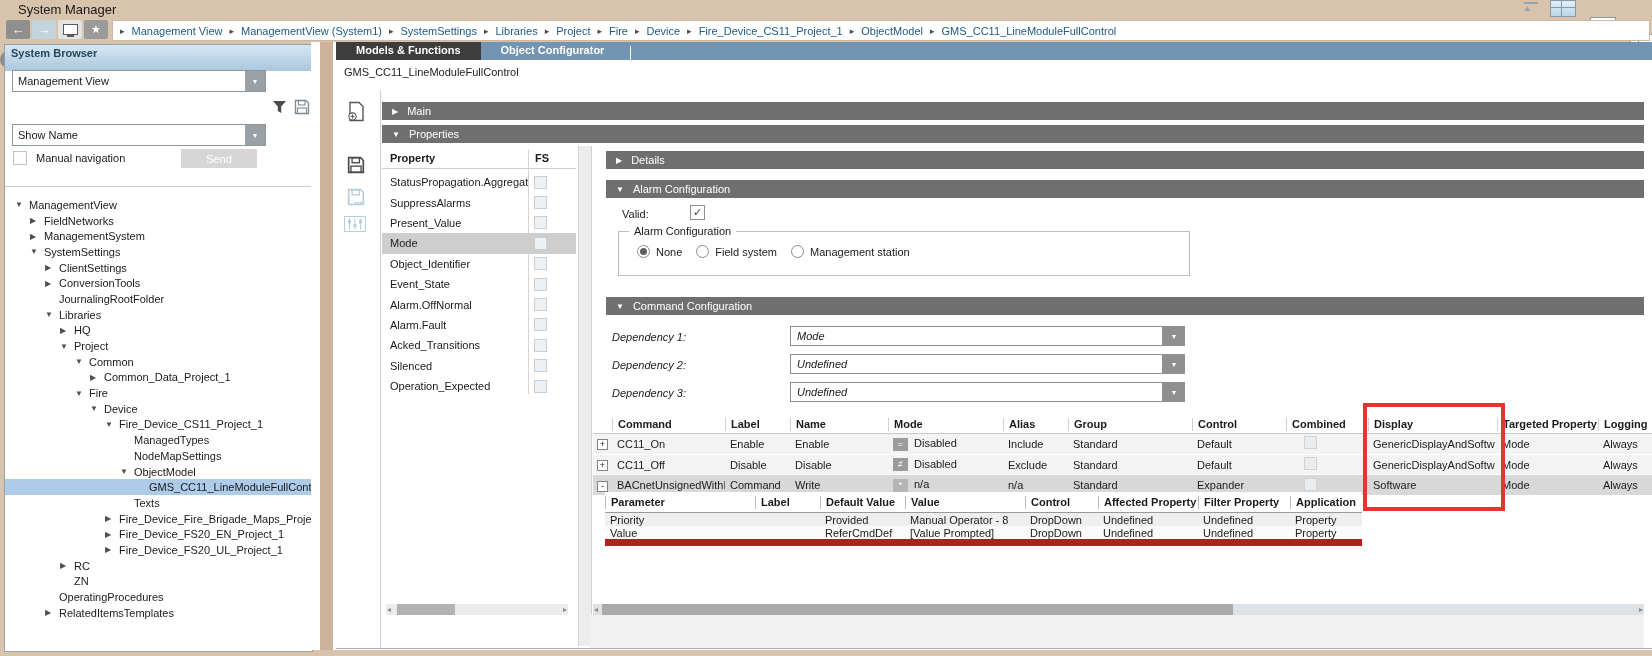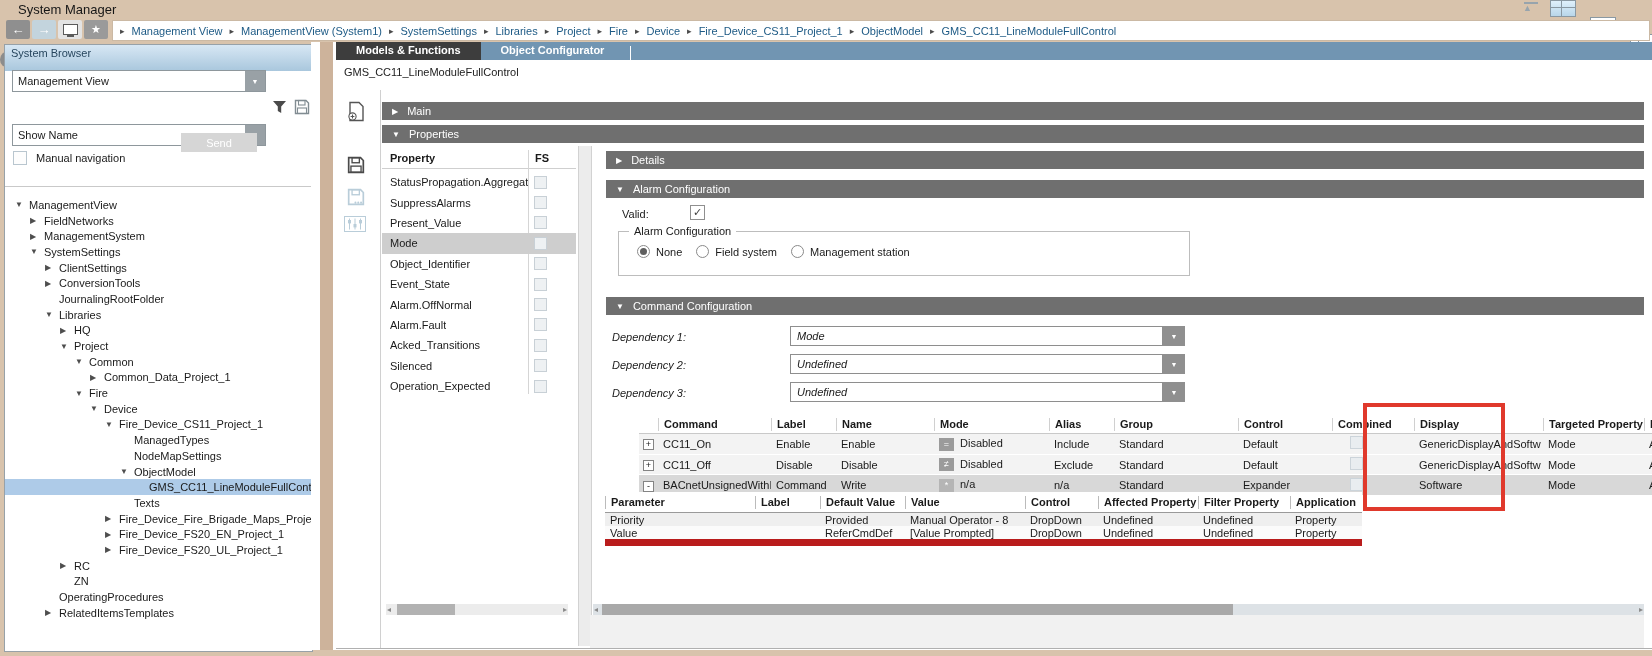--- a/index.html
+++ b/index.html
@@ -32,35 +32,35 @@
   .mon{width:13px;height:9px;border:1px solid #5a5a5a;background:#fff;position:relative;}
   .mon::after{content:"";position:absolute;left:3px;right:3px;bottom:-3px;height:2px;background:#5a5a5a;}
   .crumbbar{position:absolute;left:112px;top:20px;width:1536px;height:19px;background:#fff;
     border:1px solid #cbb9a4;display:flex;align-items:center;overflow:hidden;}
   .bc{display:flex;align-items:center;white-space:nowrap;}
   .bcsep{color:#4a4a4a;font-size:9px;margin:0 7px;}
   .bclabel{color:var(--breadcrumb_text,#1d5a85);}
 
   
   .sb{position:absolute;left:4px;top:44px;width:307px;height:606px;background:#fff;border:1px solid #97a1a8;}
-  .sb-header{height:16px;background:linear-gradient(#d7e7f4,#a9c7dd);color:#27465e;font-weight:normal;
+  .sb-header{height:16px;background:linear-gradient(#d7e7f4,#a9c7dd);color:#27465e;font-weight:bold;
     padding:2px 0 8px 6px;}
   .ddl{position:absolute;height:20px;background:#fff;border:1px solid #8e979c;display:flex;align-items:center;}
   .ddl .val{flex:1;padding-left:5px;white-space:nowrap;overflow:hidden;}
   .ddbtn{width:20px;align-self:stretch;background:#99a1a6;color:#fff;display:flex;align-items:center;
     justify-content:center;font-size:7px;}
   .dd1{left:7px;top:25px;width:252px;}
   .searchrow{left:7px;top:52px;width:252px;}
   .searchrow .val{font-style:italic;color:#9aa0a4;}
   .dd2{left:7px;top:79px;width:252px;}
   .sideicon{position:absolute;}
   .chk{width:12px;height:12px;background:#fdfdfd;border:1px solid #b9c6cf;display:inline-block;}
   .mn-row{position:absolute;left:8px;top:106px;display:flex;align-items:center;}
   .mn-row .lab{margin-left:9px;}
-  .sendbtn{position:absolute;left:176px;top:88px;width:76px;height:19px;background:#d6d6d6;color:#fff;
+  .sendbtn{position:absolute;left:176px;top:104px;width:76px;height:19px;background:#d6d6d6;color:#fff;
     display:flex;align-items:center;justify-content:center;}
   .sbsep{position:absolute;left:0;right:0;top:141px;border-top:1px solid #c9c9c9;}
   .tree{position:absolute;left:0;top:152px;right:0;bottom:1px;overflow:hidden;}
   .tnode{height:15.7px;display:flex;align-items:center;white-space:nowrap;
     padding-left:calc(10px + var(--lvl,0)*15px);}
   .tnode .arrow{width:14px;flex:none;font-size:8px;color:#4e4e4e;}
   .tnode.selected{background:var(--selection_blue,#aecbe8);}
 
   
   .gapA{position:absolute;left:311px;top:42px;width:9px;height:608px;background:#fff;}
@@ -127,21 +127,21 @@
   .dep{height:28px;position:relative;}
   .dep .dlab{position:absolute;left:0;top:5px;}
   .dep .dbox{position:absolute;left:178px;top:0;width:373px;height:20px;border:1px solid #8e8e8e;
     background:#fff;display:flex;align-items:center;padding-left:6px;box-sizing:border-box;}
   .dep .dbtn{position:absolute;left:551px;top:0;width:22px;height:20px;background:#8f8f8f;color:#fff;
     display:flex;align-items:center;justify-content:center;font-size:7px;}
 
   
   .ctable{position:absolute;left:593px;top:415px;width:1059px;}
   .trow{display:grid;grid-template-columns:19px 113px 65px 98px 115px 65px 124px 94px 82px 129px 101px 54px;
-    align-items:center;margin-left:46px;}
+    align-items:center;}
   .trow.head{height:18px;font-weight:bold;border-bottom:1px solid #c9c9c9;background:#fff;}
   .hcell{padding-left:5px;white-space:nowrap;overflow:hidden;border-left:1px solid #d0d0d0;height:13px;line-height:13px;}
   .hcell.first{border-left:none;}
   .trow.body{height:19.7px;background:#f3f3f3;border-bottom:1px solid #fff;}
   .trow.body.selected{background:var(--selected_row_gray,#d8d8d8);}
   .cell{padding-left:5px;white-space:nowrap;overflow:hidden;}
   .expbox{display:inline-block;width:9px;height:9px;border:1px solid #848484;background:#fff;
     font-size:9px;line-height:8px;text-align:center;margin-left:4px;}
   .mode-badge{display:inline-block;width:15px;height:13px;background:#9b9b9b;color:#fff;text-align:center;
     font-size:9px;line-height:13px;margin-right:6px;vertical-align:middle;}

